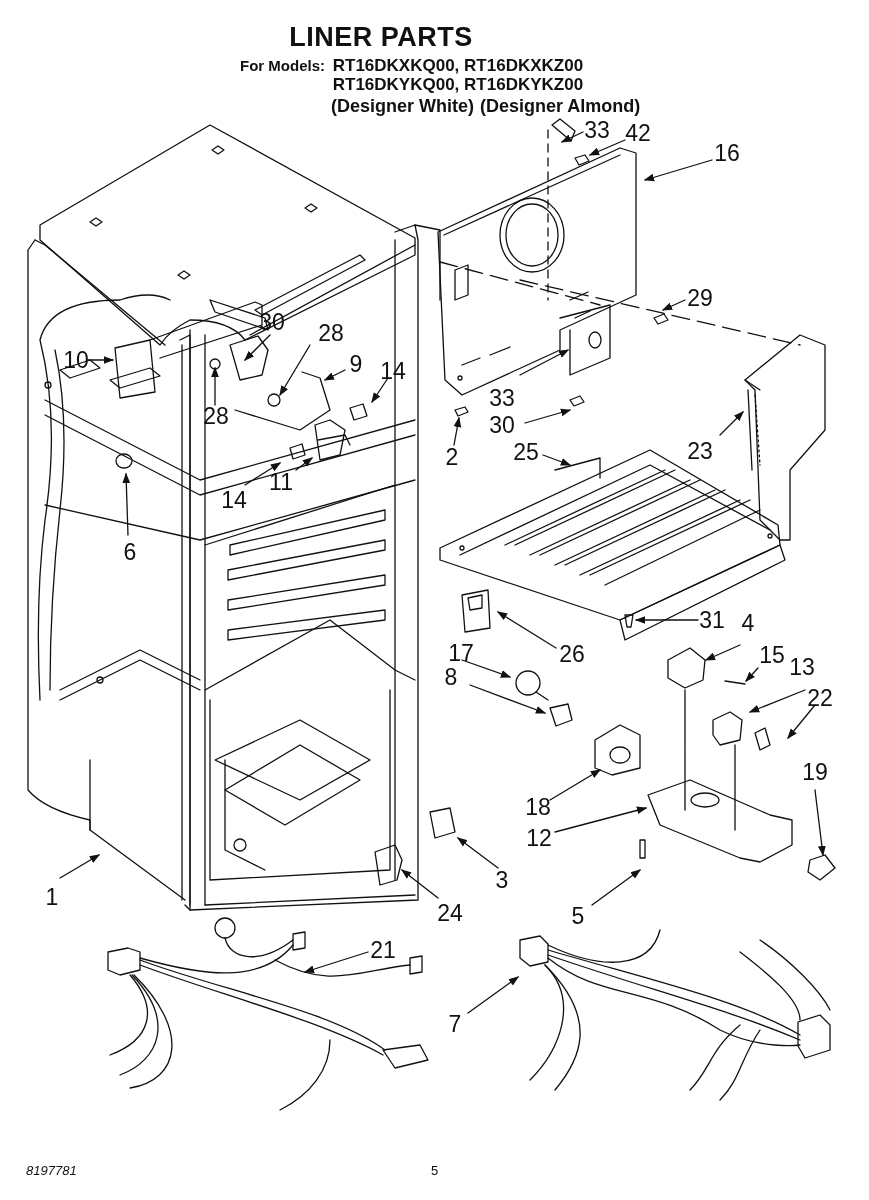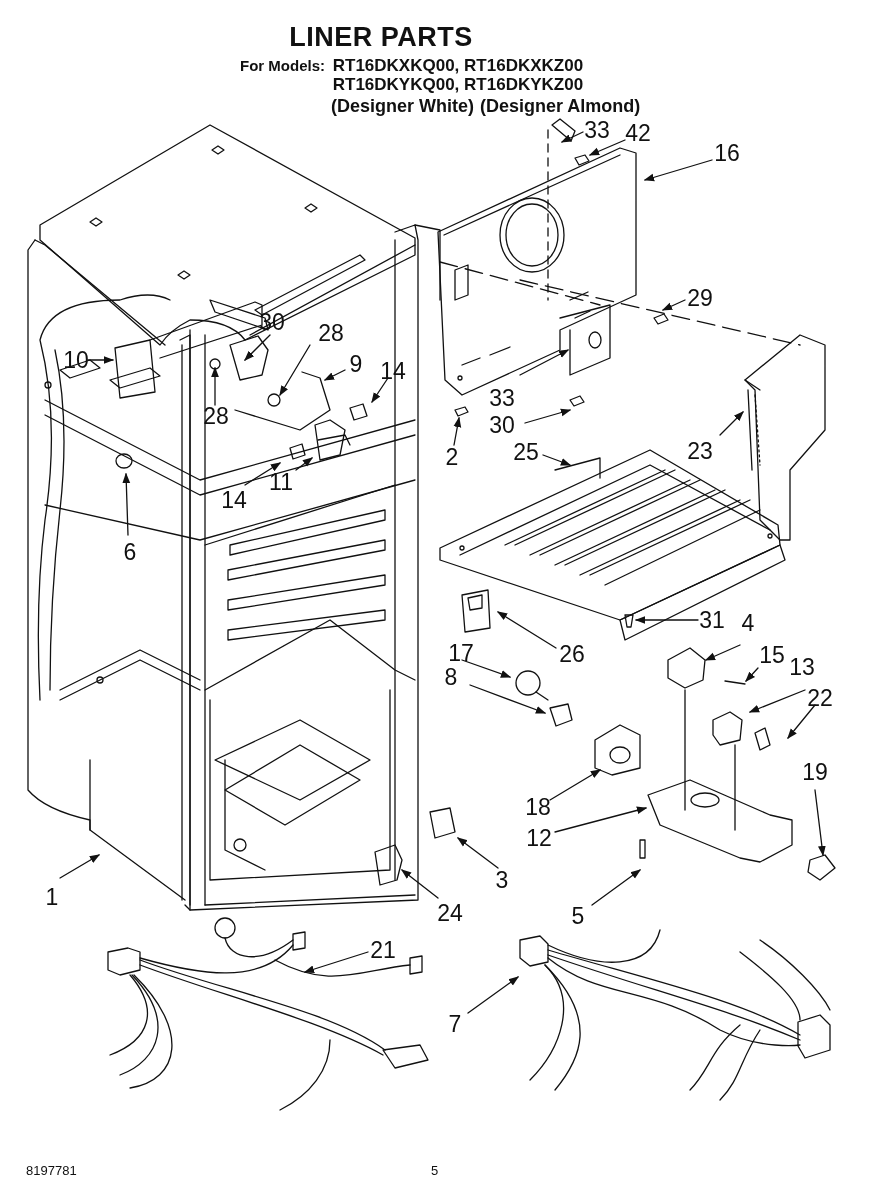--- a/index.html
+++ b/index.html
@@ -7,21 +7,21 @@
            font-family: "Liberation Sans", sans-serif; color: #111; }
     .title { position: absolute; left: 0; width: 762px; top: 22px; text-align: center;
              font-weight: bold; font-size: 27px; letter-spacing: 0.5px; }
     .models { position: absolute; left: 240px; top: 56px; font-weight: bold; font-size: 17px; line-height: 19px; }
     .models .row { white-space: nowrap; }
     .models .lbl { display: inline-block; width: 88px; font-size: 15px; }
     .models .m { display: inline-block; text-align: center; }
     .variants { position: absolute; top: 96px; font-weight: bold; font-size: 18px; }
     svg.diagram { position: absolute; left: 0; top: 0; }
     .callout { position: absolute; font-size: 23px; line-height: 20px; transform: translate(-50%, -50%); white-space: nowrap; }
-    .footer-doc { position: absolute; left: 26px; top: 1163px; font-size: 13px; }
+    .footer-doc { position: absolute; left: 26px; top: 1163px; font-size: 13px; font-style: italic; }
     .footer-page { position: absolute; left: 431px; top: 1163px; font-size: 13px; }
   </style>
 </head>
 <body>
 
 <div class="title">LINER PARTS</div>
 
 <div class="models">
   <div class="row">
     <span class="lbl">For Models:</span>

